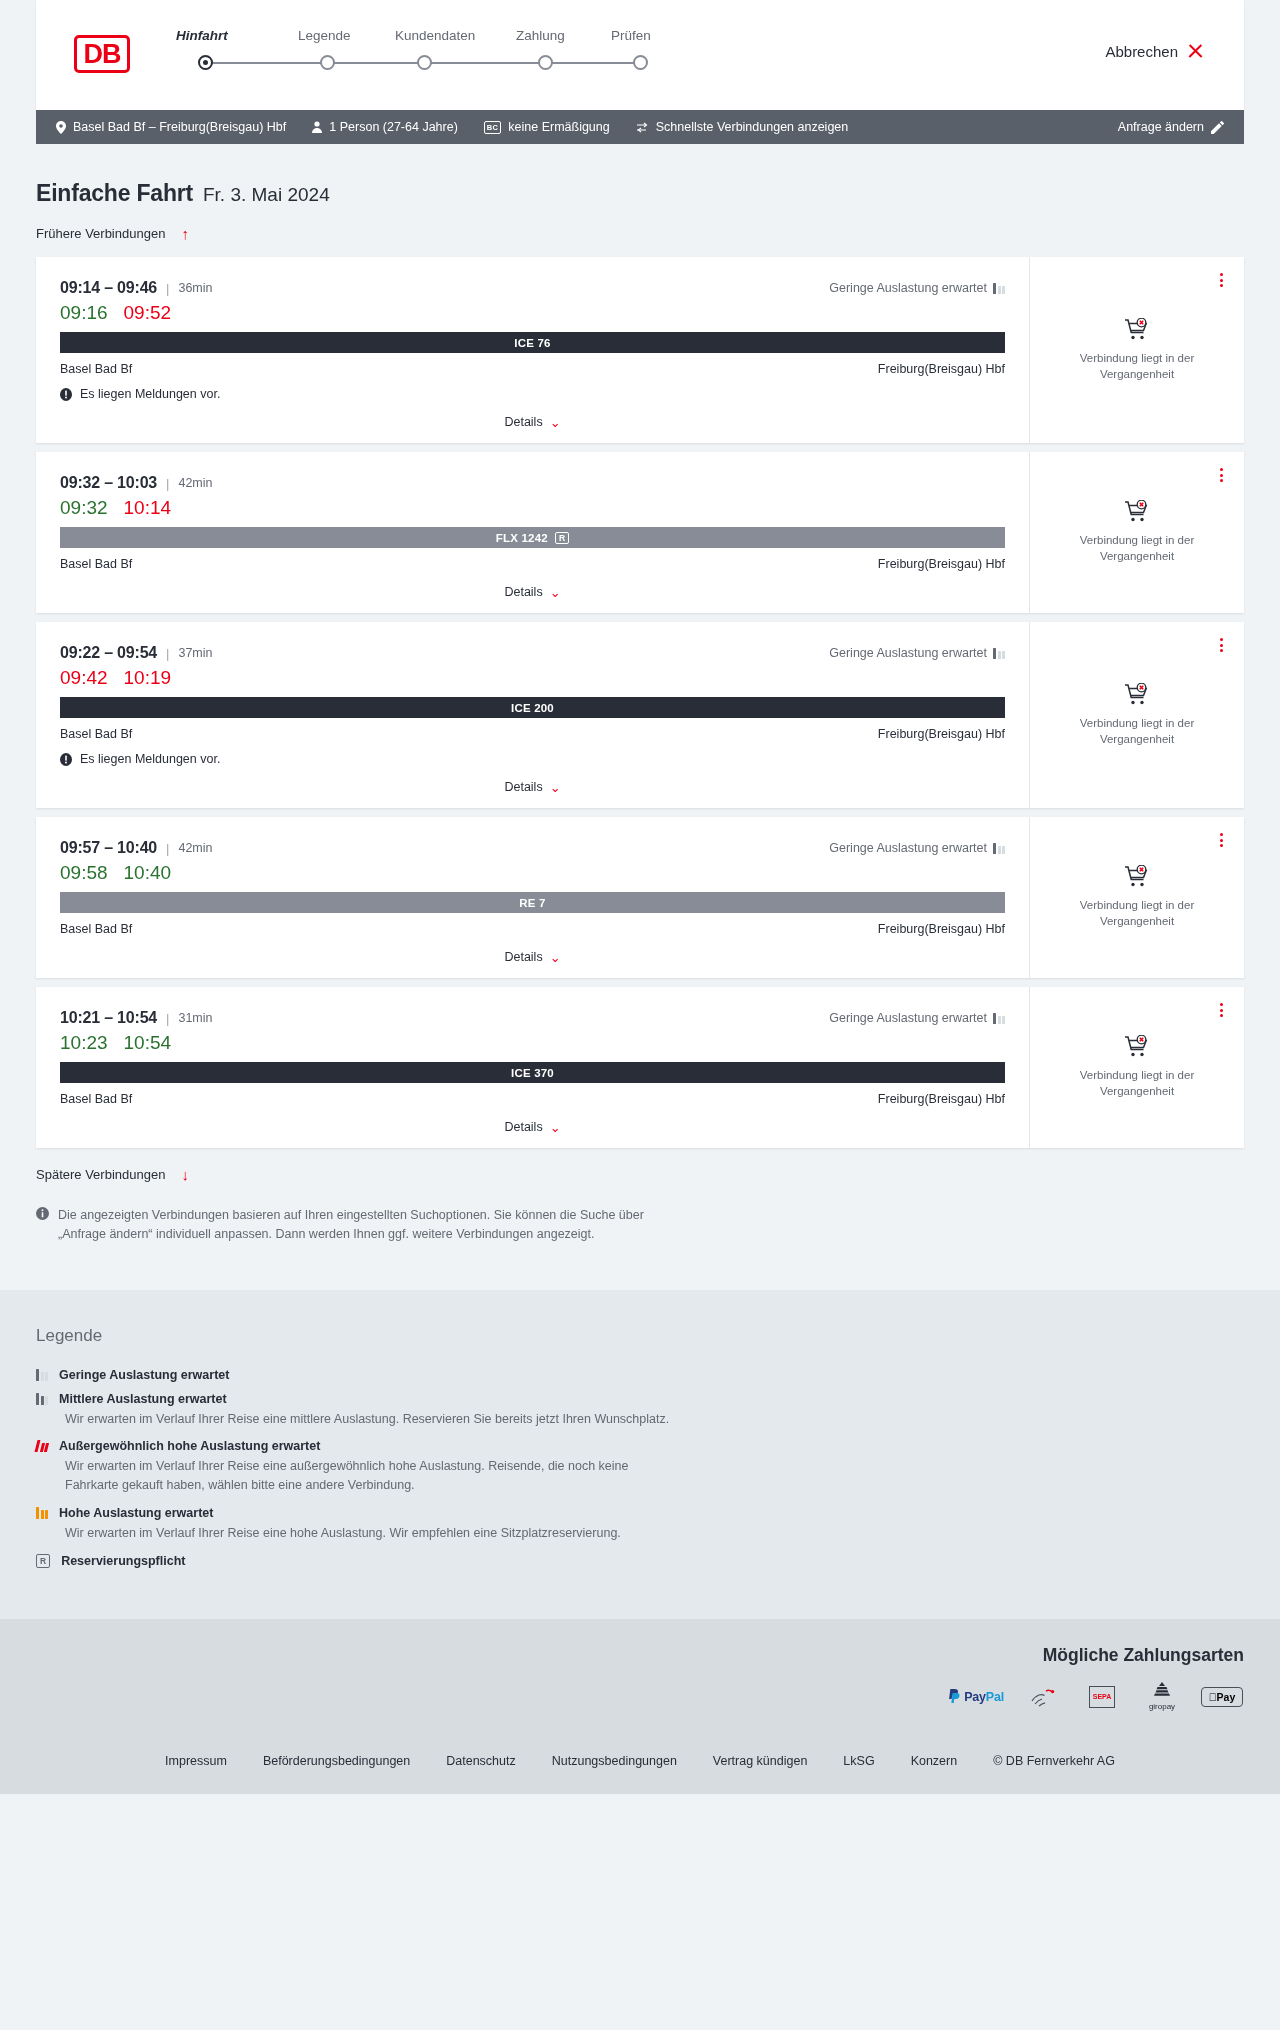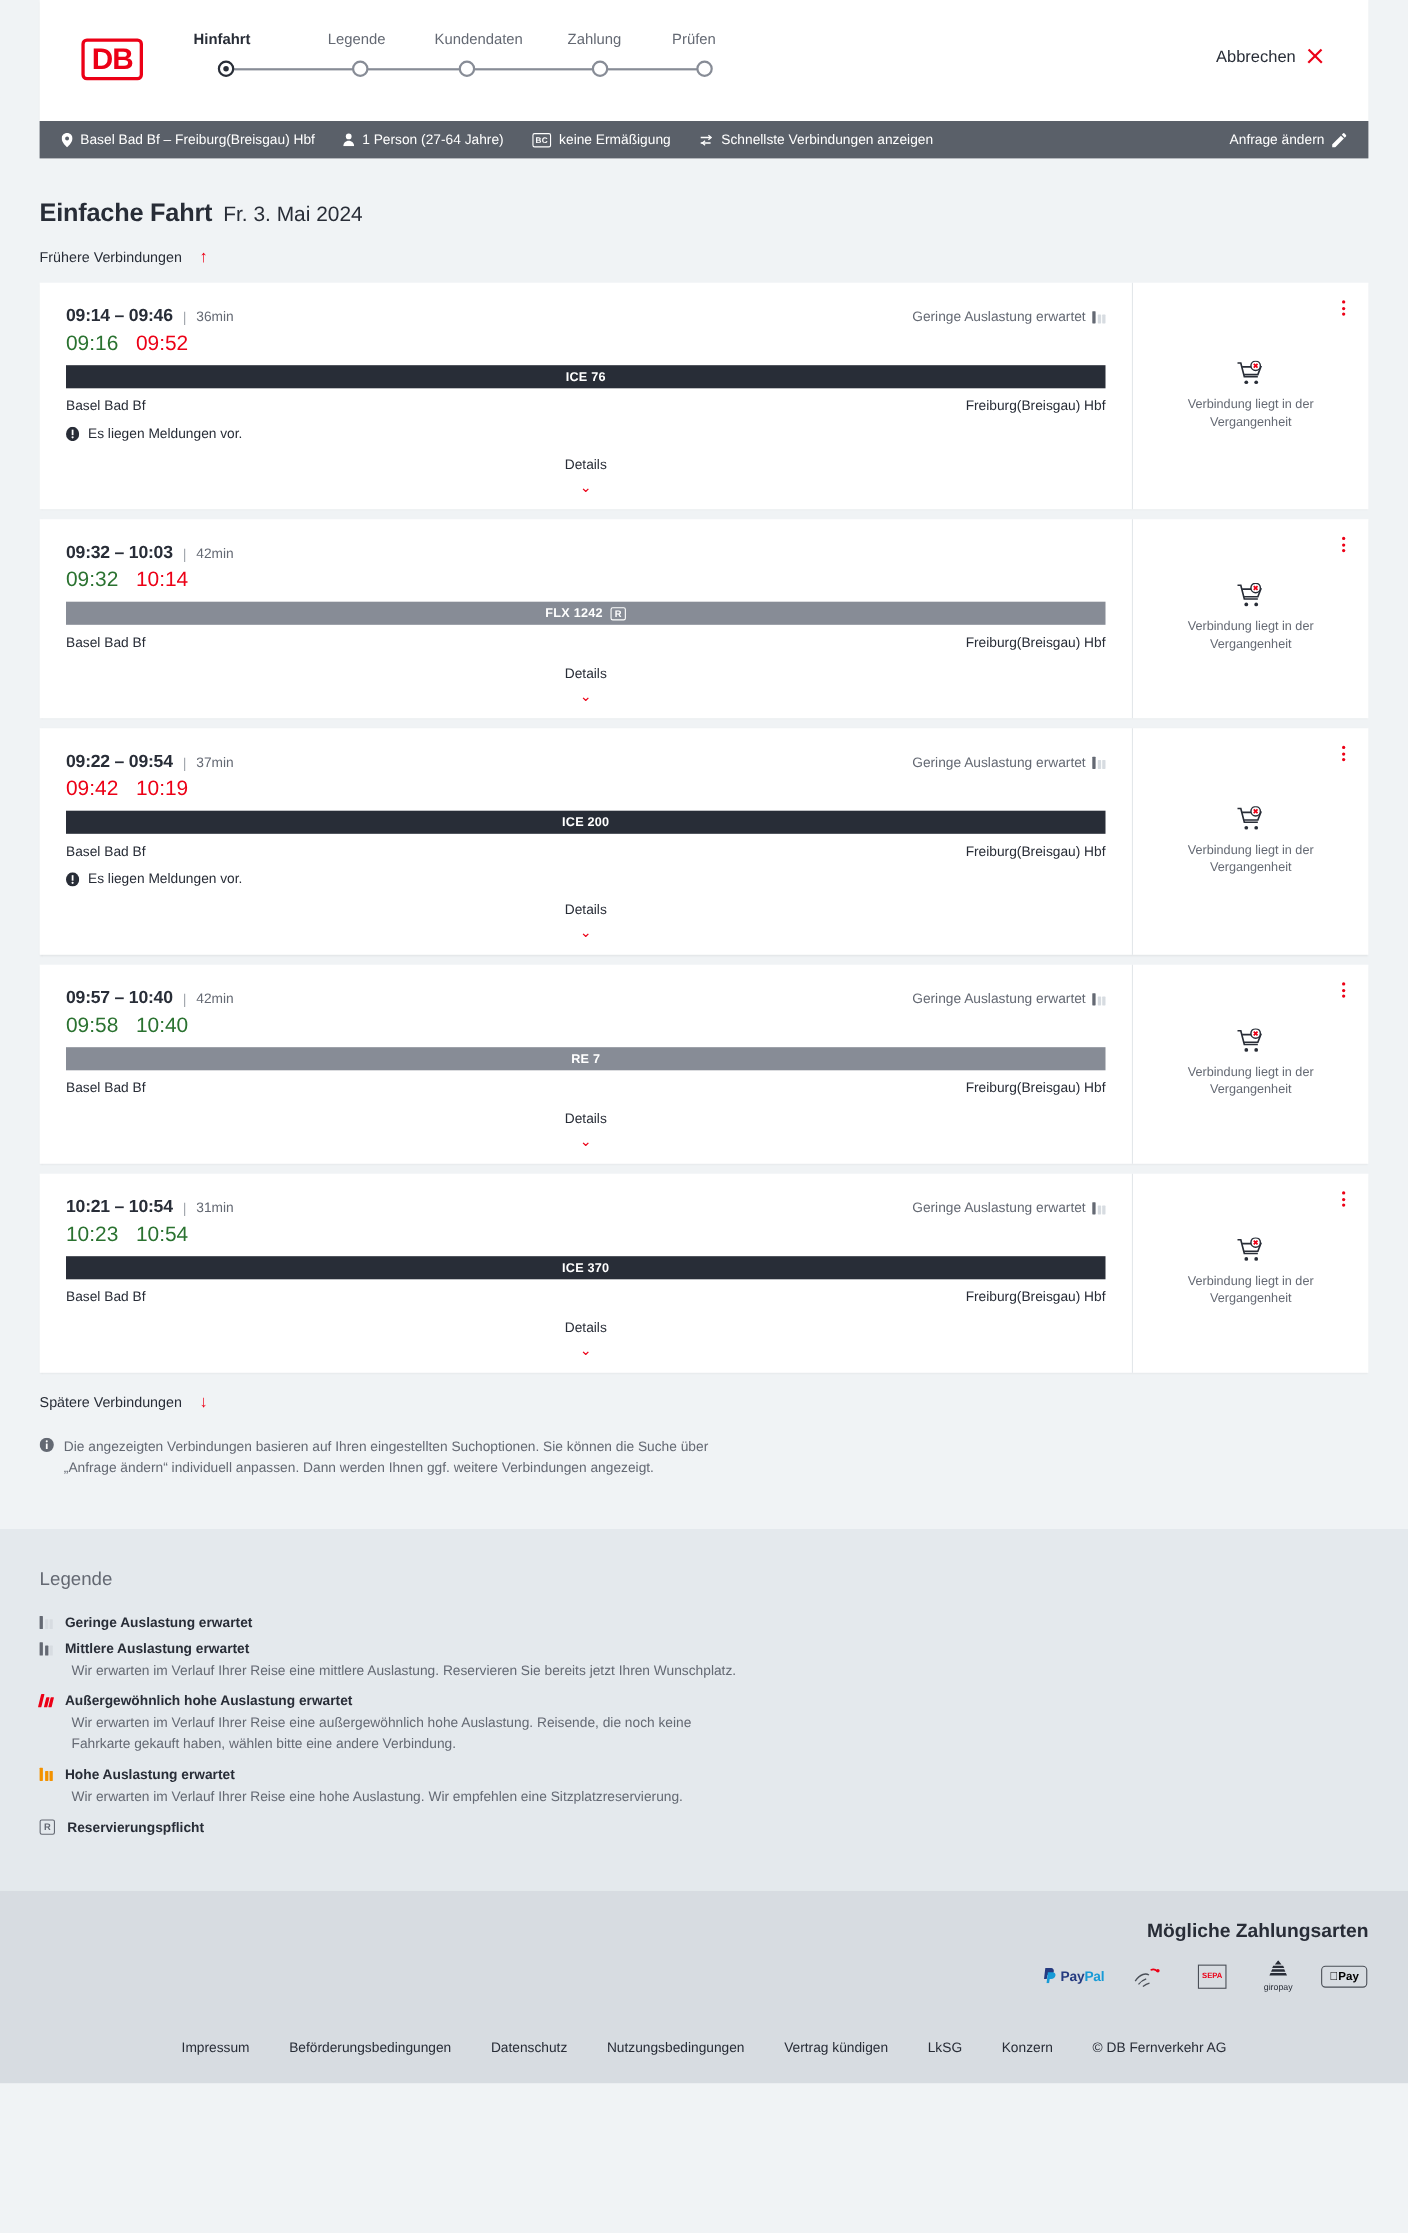--- a/index.html
+++ b/index.html
@@ -29,21 +29,21 @@
     background: #fff;
     color: #ec0016;
     font-weight: 700; font-size: 27px; line-height: 33px;
     text-align: center; letter-spacing: -1px;
     font-family: "Liberation Sans", sans-serif;
   }
   .stepper { position: absolute; left: 140px; top: 28px; width: 560px; }
   .step-labels { display: flex; }
   .step-item { position: relative; flex: 0 0 auto; }
   .step-label { font-size: 13.5px; color: #646973; white-space: nowrap; }
-  .step-item.active .step-label { color: #282d37; font-weight: 700; }
+  .step-item.active .step-label { color: #282d37; font-weight: 700; font-style: italic; }
   .step-dots { position: relative; height: 22px; margin-top: 6px; }
   .step-line {
     position: absolute; top: 10px; left: 10px; right: 10px;
     height: 2px; background: #878c96;
   }
   .dot {
     position: absolute; top: 3px;
     width: 15px; height: 15px; border-radius: 50%;
     border: 2px solid #878c96; background: #fff;
   }
@@ -167,21 +167,21 @@
     font-size: 12.5px; color: #282d37;
   }
   .row-msg {
     margin-top: 11px;
     display: flex; align-items: center; gap: 8px;
     font-size: 12.5px; color: #282d37;
   }
   .details-row {
     margin-top: 14px;
     display: flex; align-items: center; justify-content: center;
-    gap: 7px; font-size: 12.5px; color: #282d37; cursor: pointer; flex-direction: column;
+    gap: 7px; font-size: 12.5px; color: #282d37; cursor: pointer;
   }
   .chev { color: #ec0016; font-size: 13px; line-height: 1; }
 
   .kebab {
     position: absolute; right: 16px; top: 14px;
     width: 14px; height: 18px; cursor: pointer;
     display: flex; flex-direction: column; align-items: center;
     justify-content: space-between; padding: 2px 0;
   }
   .kebab span { width: 3px; height: 3px; border-radius: 50%; background: #ec0016; display: block; }

